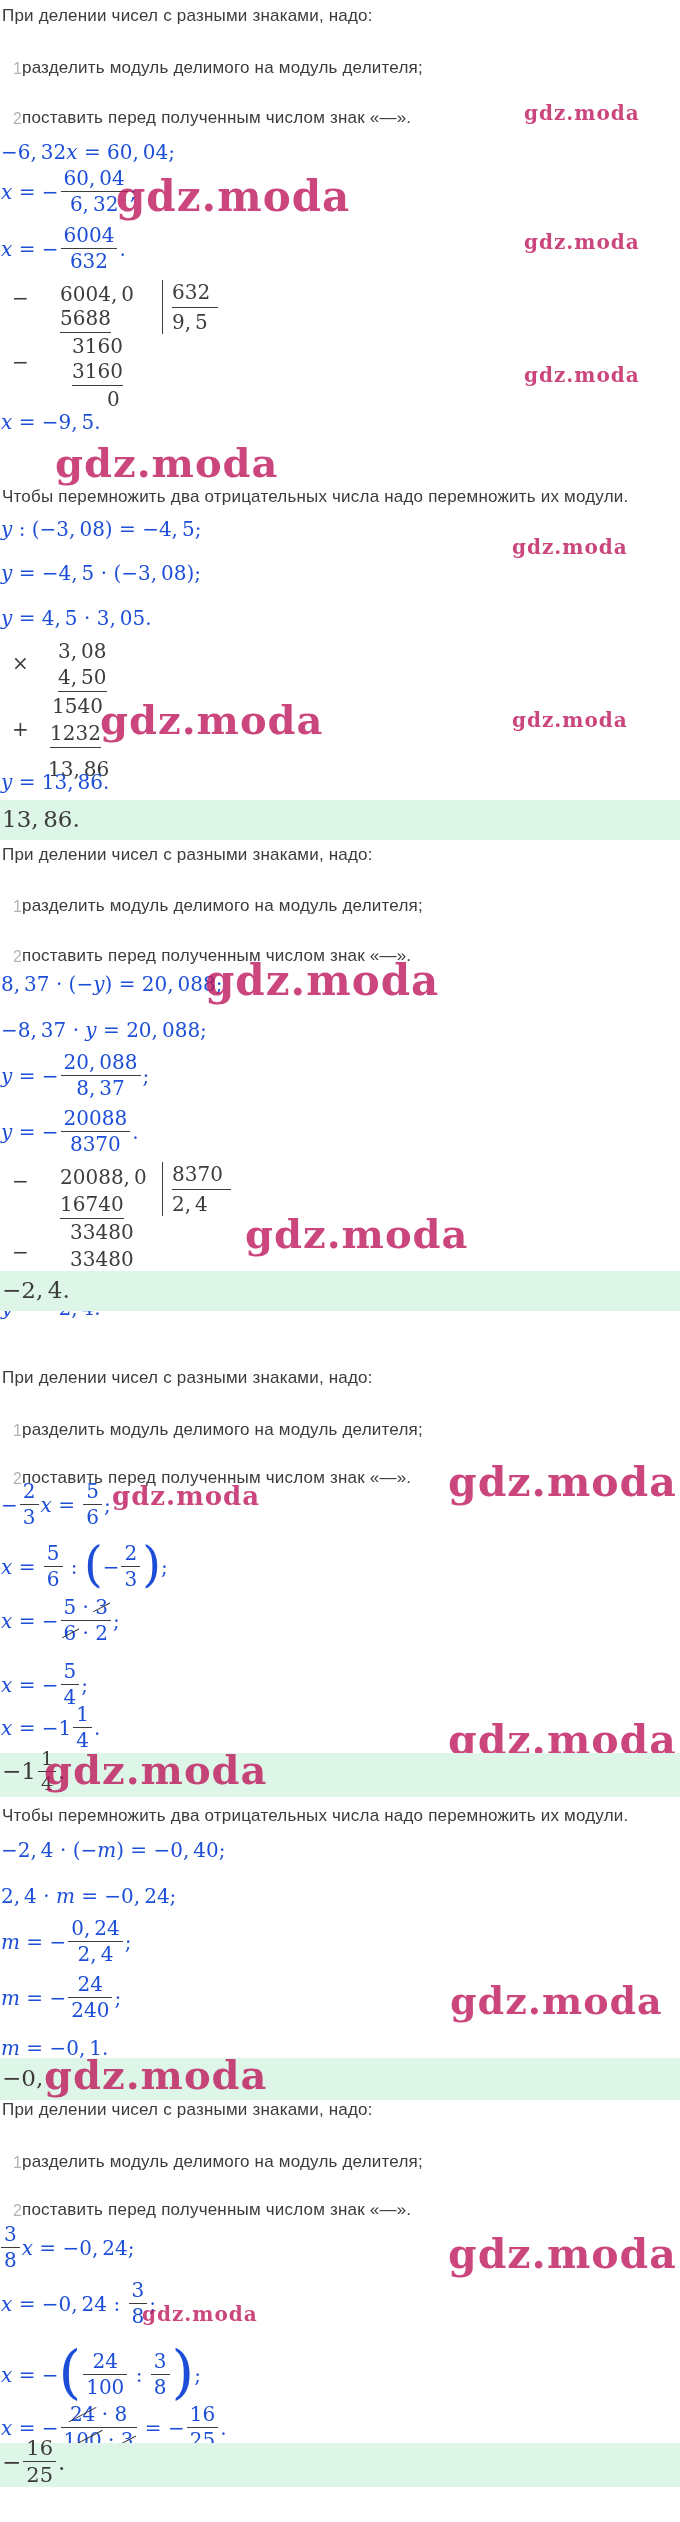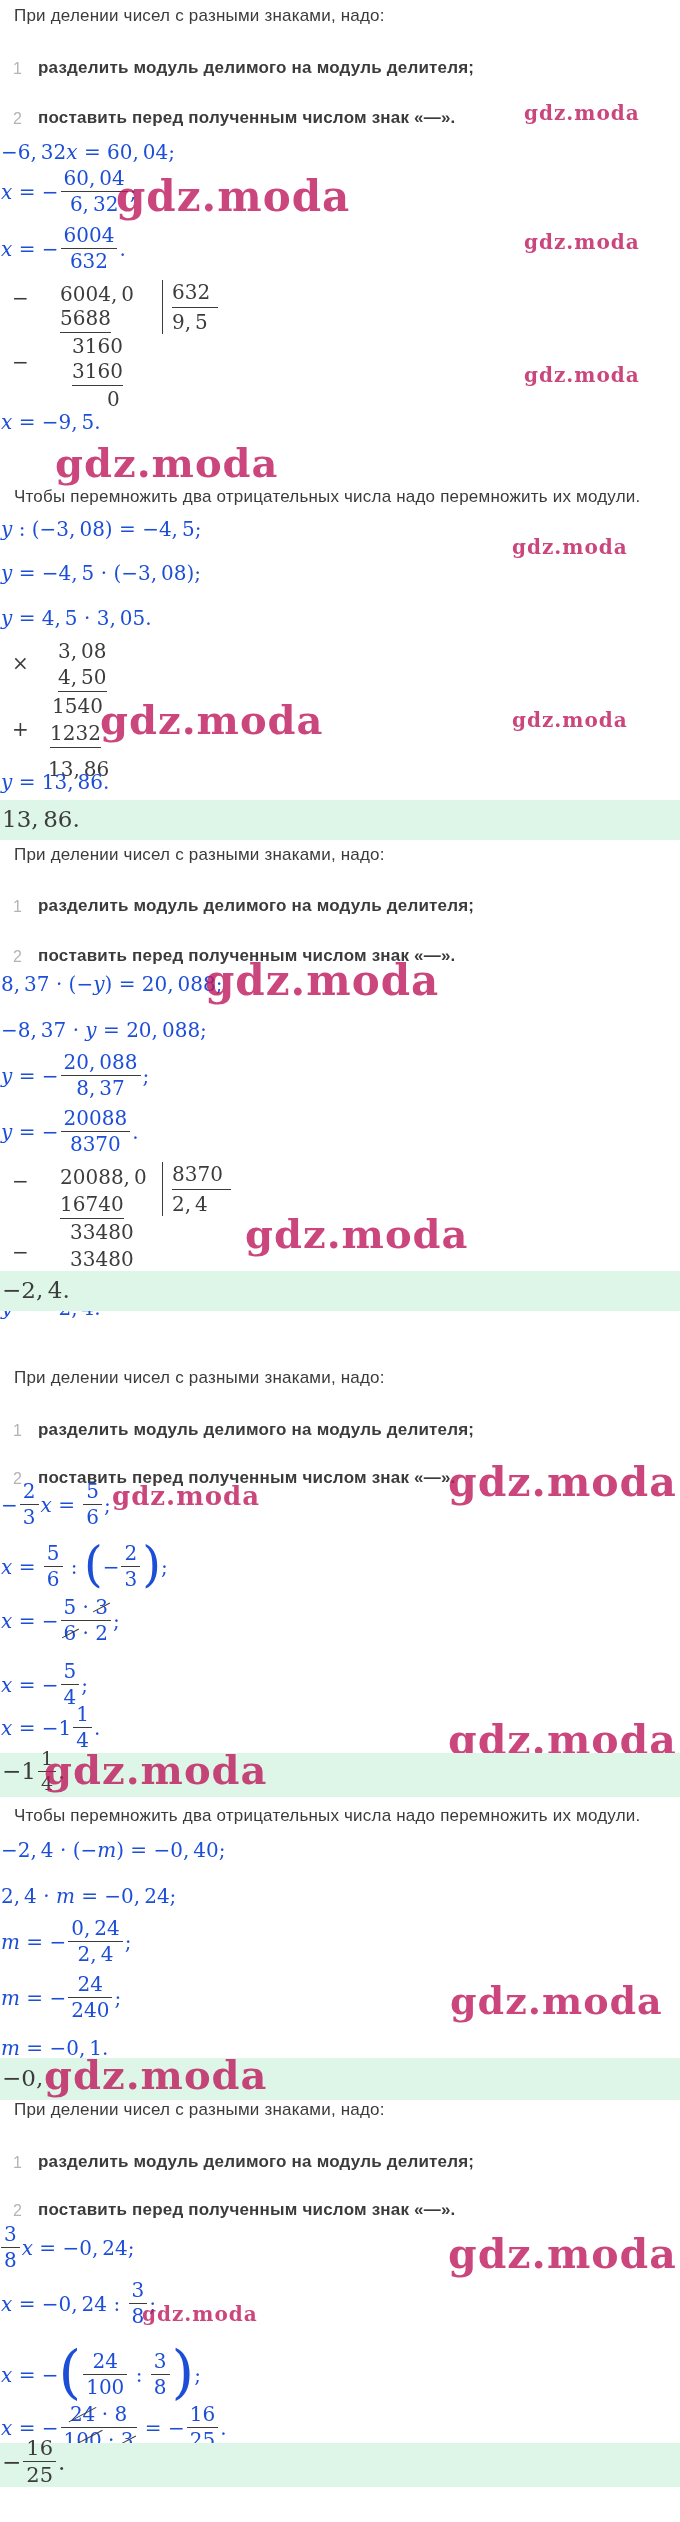--- a/index.html
+++ b/index.html
@@ -1,20 +1,20 @@
 <!DOCTYPE html>
 <html><head>
 <meta charset="utf-8">
 <style>
   html,body{margin:0;padding:0;background:#fff;}
   .page{position:relative;width:680px;height:2522px;background:#fff;overflow:hidden;
         font-family:"Liberation Sans",sans-serif;color:#3b3b3b;}
-  .t{position:absolute;left:14px;font-size:17px;letter-spacing:.2px;white-space:nowrap;}
+  .t{position:absolute;left:2px;font-size:17px;letter-spacing:.2px;white-space:nowrap;}
   .n{position:absolute;left:13px;font-size:16px;color:#b4b4b4;}
-  .s{position:absolute;left:38px;font-size:17px;letter-spacing:.2px;white-space:nowrap;font-weight:bold;}
+  .s{position:absolute;left:22px;font-size:17px;letter-spacing:.2px;white-space:nowrap;}
   .m{position:absolute;left:1px;font-family:"DejaVu Serif",serif;font-size:20px;color:#1d4ed8;white-space:nowrap;}
   .m i{font-style:italic;}
   .frac{display:inline-block;vertical-align:middle;text-align:center;margin:0 2px;position:relative;top:-2px;}
   .nu{display:block;border-bottom:1.6px solid #3c3c3c;padding:0 3px 2px;line-height:1.05;}
   .de{display:block;padding:2px 3px 0;line-height:1.05;}
   .bp{font-size:48px;font-weight:300;vertical-align:middle;position:relative;top:-4px;}
   .bp2{font-size:58px;}
   .cx{position:relative;display:inline-block;}
   .cx::after{content:"";position:absolute;left:-3px;right:-3px;top:48%;border-top:1.6px solid #3c3c3c;transform:rotate(-28deg);}
   .wm{position:absolute;font-family:"DejaVu Serif",serif;font-weight:700;color:#be185d;opacity:.8;

